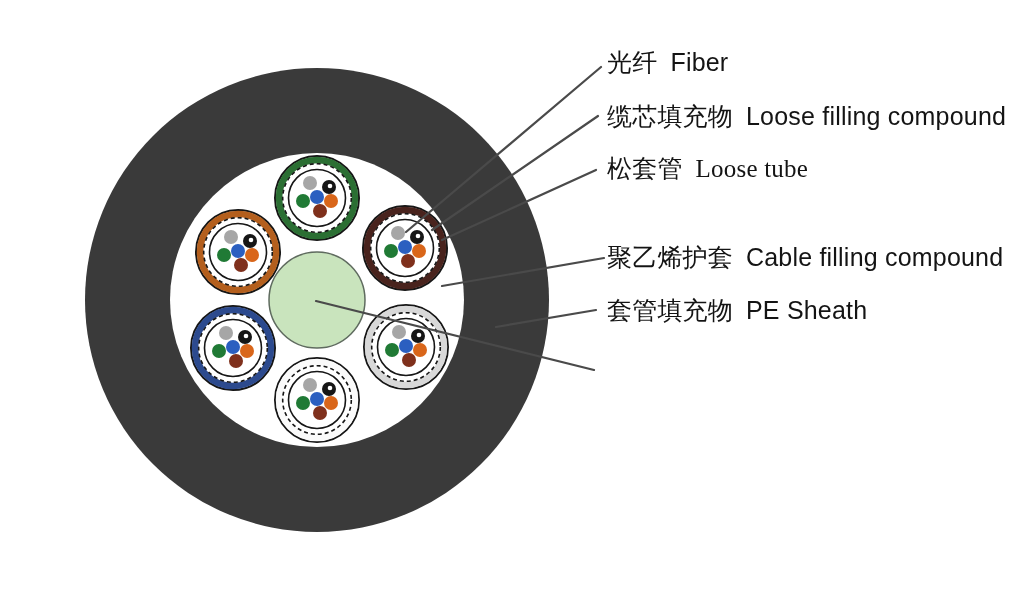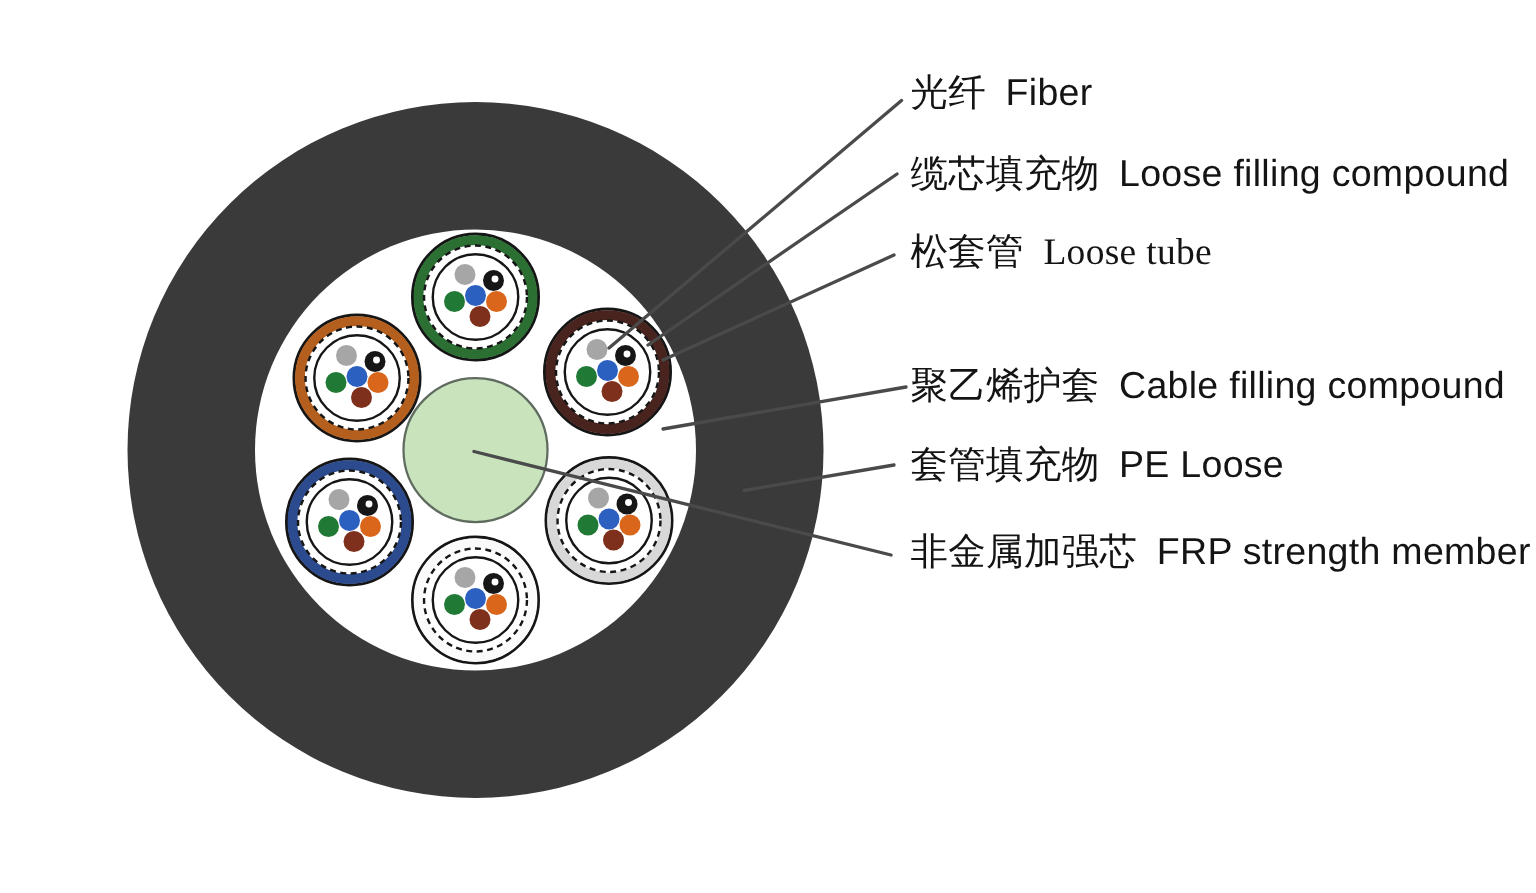--- a/index.html
+++ b/index.html
@@ -142,20 +142,17 @@
     <div class="label l2">
       <span class="cn">缆芯填充物</span><span class="en">Loose filling compound</span>
     </div>
     <div class="label l3">
       <span class="cn">松套管</span><span class="en">Loose tube</span>
     </div>
     <div class="label l4">
       <span class="cn">聚乙烯护套</span><span class="en">Cable filling compound</span>
     </div>
     <div class="label l5">
-      <span class="cn">套管填充物</span><span class="en">PE Loose</span>
-    </div>
-    <div class="label l6">
-      <span class="cn">非金属加强芯</span><span class="en">FRP strength member</span>
+      <span class="cn">套管填充物</span><span class="en">PE Sheath</span>
     </div>
   </div>
 
 </div>
 
 </body></html>

